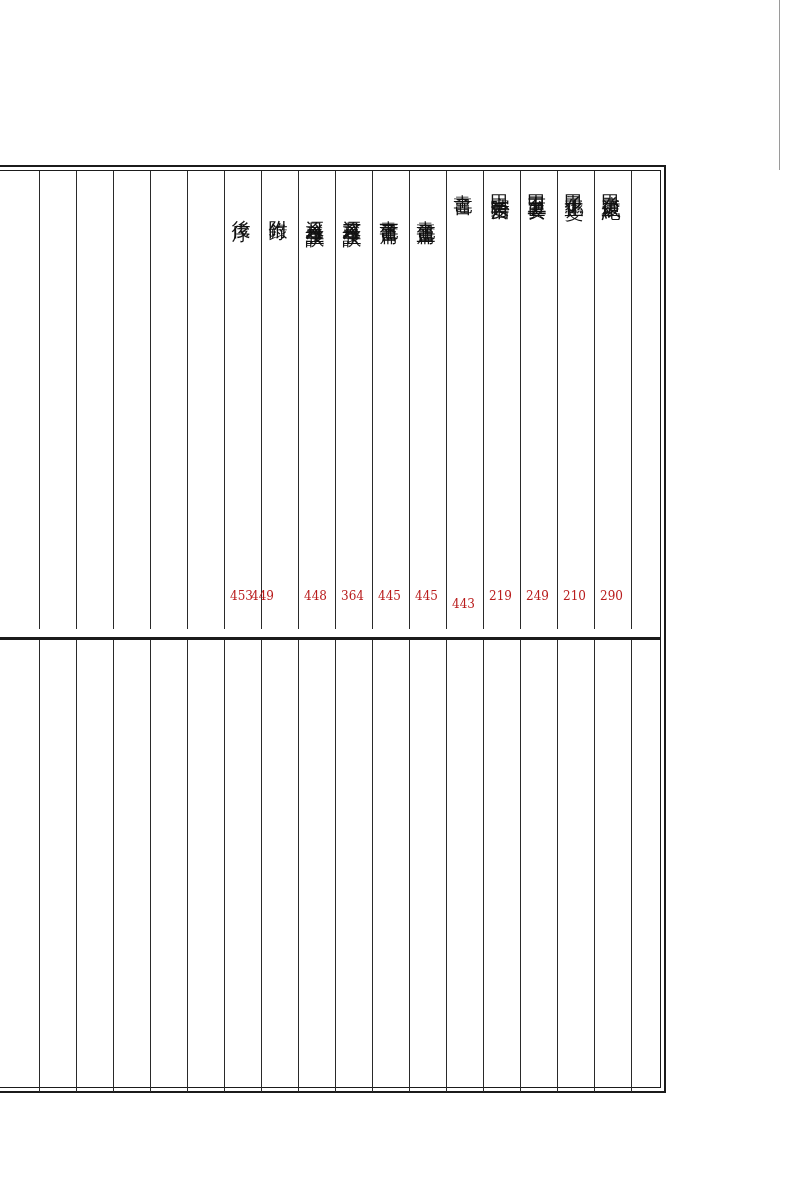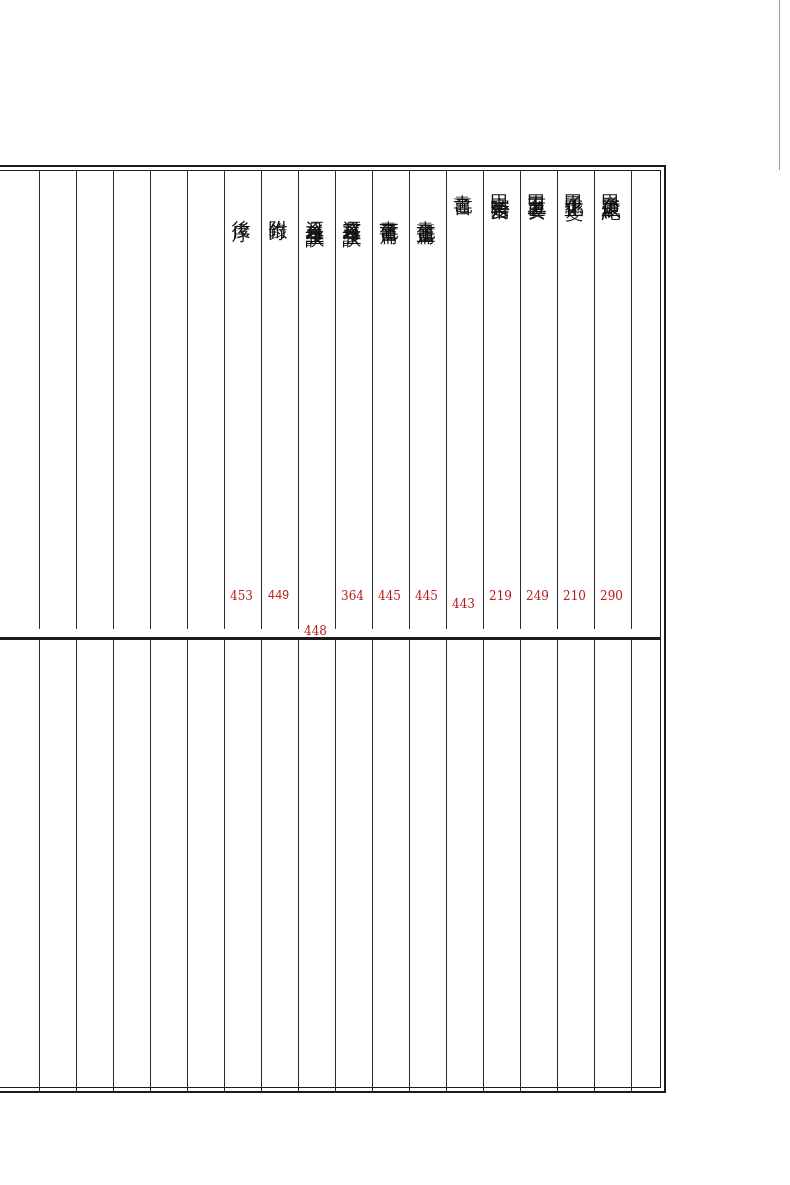--- a/index.html
+++ b/index.html
@@ -253,24 +253,24 @@
       <div class="col indent" style="left:410px;">鼀書上篇</div>
       <div class="page-num" style="left:410px; top:418px;">445</div>
 
       <div class="col indent" style="left:373px;">鼀書下篇</div>
       <div class="page-num" style="left:373px; top:418px;">445</div>
 
       <div class="col indent" style="left:336px;">逐月養生訣一</div>
       <div class="page-num" style="left:336px; top:418px;">364</div>
 
       <div class="col indent" style="left:299px;">逐月養生訣二</div>
-      <div class="page-num" style="left:299px; top:418px;margin-top:35px;">448</div>
+      <div class="page-num" style="left:299px; top:418px;">448</div>
 
       <div class="col indent" style="left:262px;">附錄</div>
-      <div class="page-num" style="left:262px; top:418px;font-family:Liberation Mono, monospace;">449</div>
+      <div class="page-num" style="left:246px; top:418px;">449</div>
 
       <div class="col indent" style="left:225px;">後序</div>
       <div class="page-num" style="left:225px; top:418px;">453</div>
 
     </div>
   </div>
 
 </div>
 
 </body></html>

